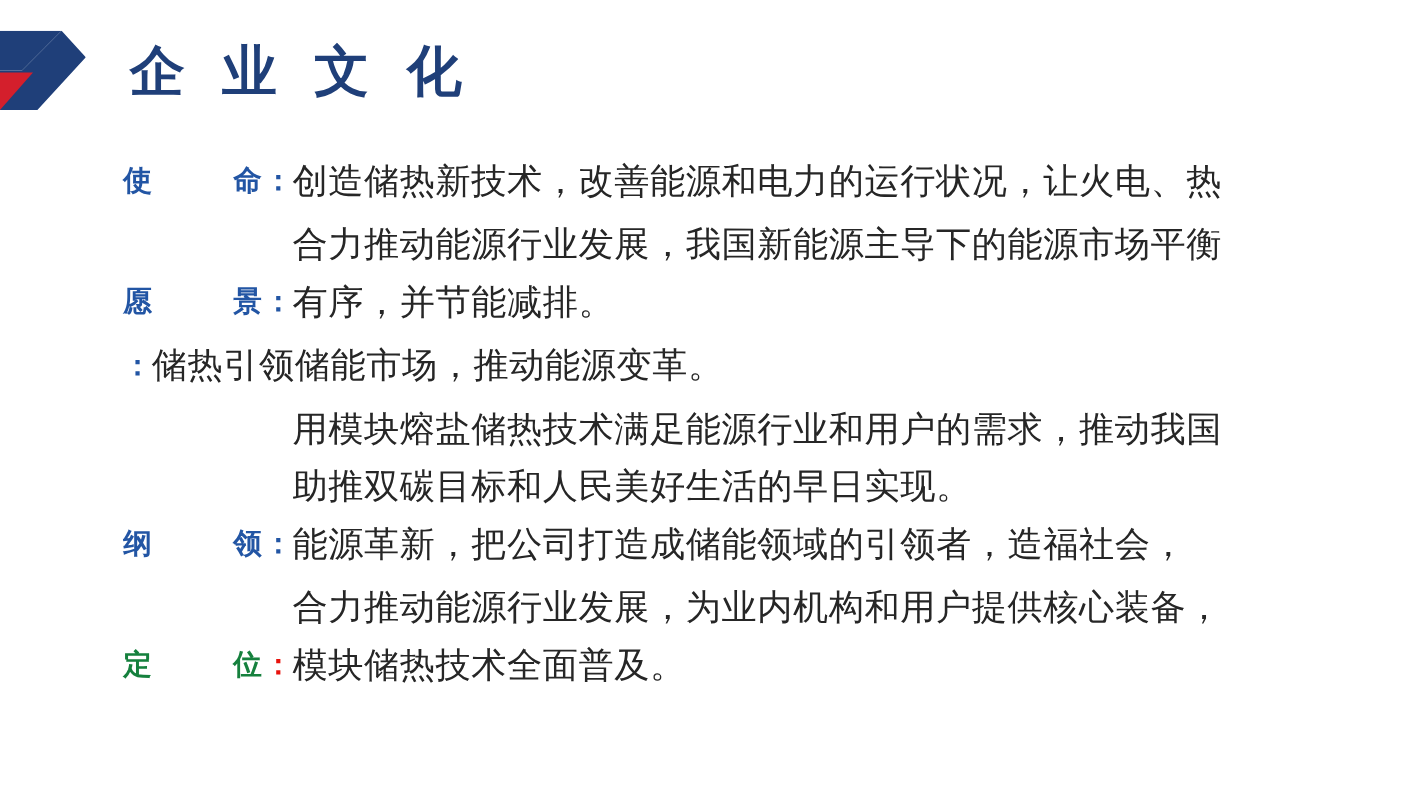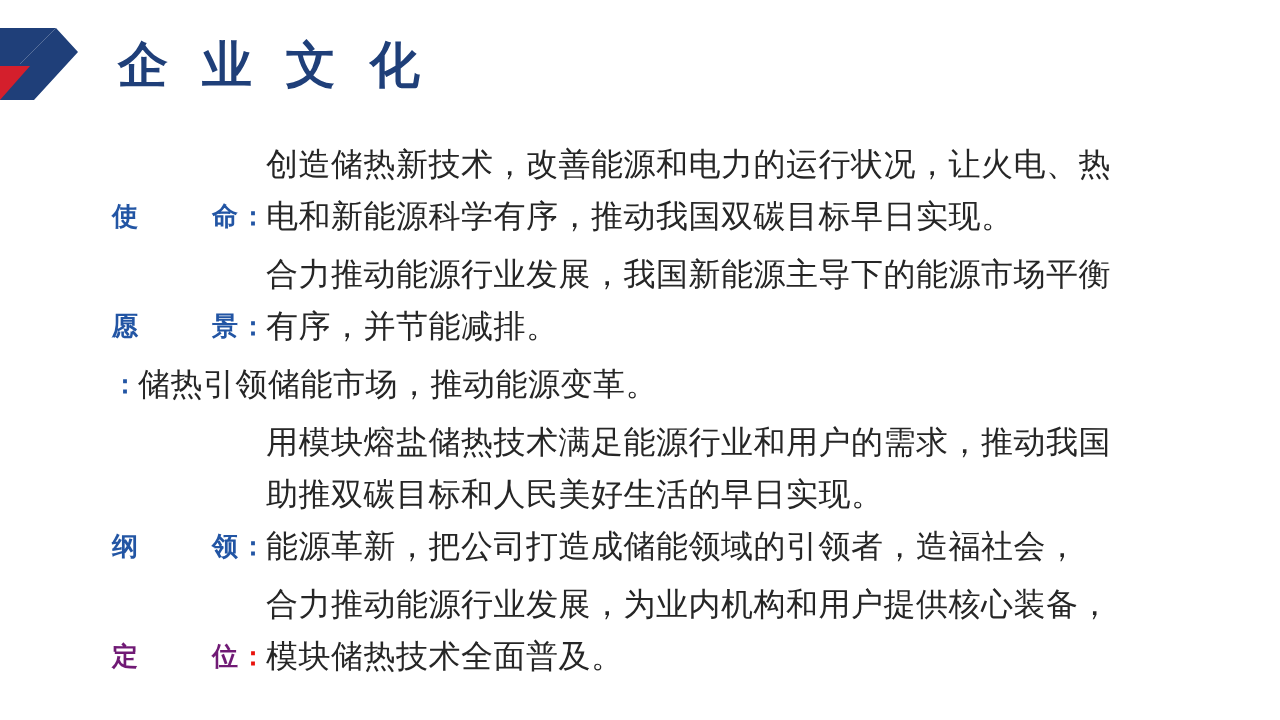--- a/index.html
+++ b/index.html
@@ -59,21 +59,21 @@
     font-weight: bold;
     color: #2255a4;
     text-align: justify;
     text-align-last: justify;
     line-height: 52px;
     white-space: nowrap;
     padding-right: 2px;
     box-sizing: border-box;
   }
   .row-label.accent-red {
-    color: #701a75;
+    color: #15803d;
   }
   .row-colon {
     flex: 0 0 16px;
     font-size: 26px;
     font-weight: bold;
     color: #2255a4;
     line-height: 52px;
   }
   .row-colon.accent-red {
     color: #e8120c;
@@ -105,21 +105,20 @@
 
 <div class="slide-title">企 业 文 化</div>
 
 <div class="content">
 
   <div class="row">
     <div class="row-label">使 命</div>
     <div class="row-colon">：</div>
     <div class="row-text">
       <span class="line">创造储热新技术，改善能源和电力的运行状况，让火电、热</span>
-      <span class="line">电和新能源科学有序，推动我国双碳目标早日实现。</span>
     </div>
   </div>
 
   <div class="row">
     <div class="row-label">愿 景</div>
     <div class="row-colon">：</div>
     <div class="row-text">
       <span class="line">合力推动能源行业发展，我国新能源主导下的能源市场平衡</span>
       <span class="line">有序，并节能减排。</span>
     </div>

